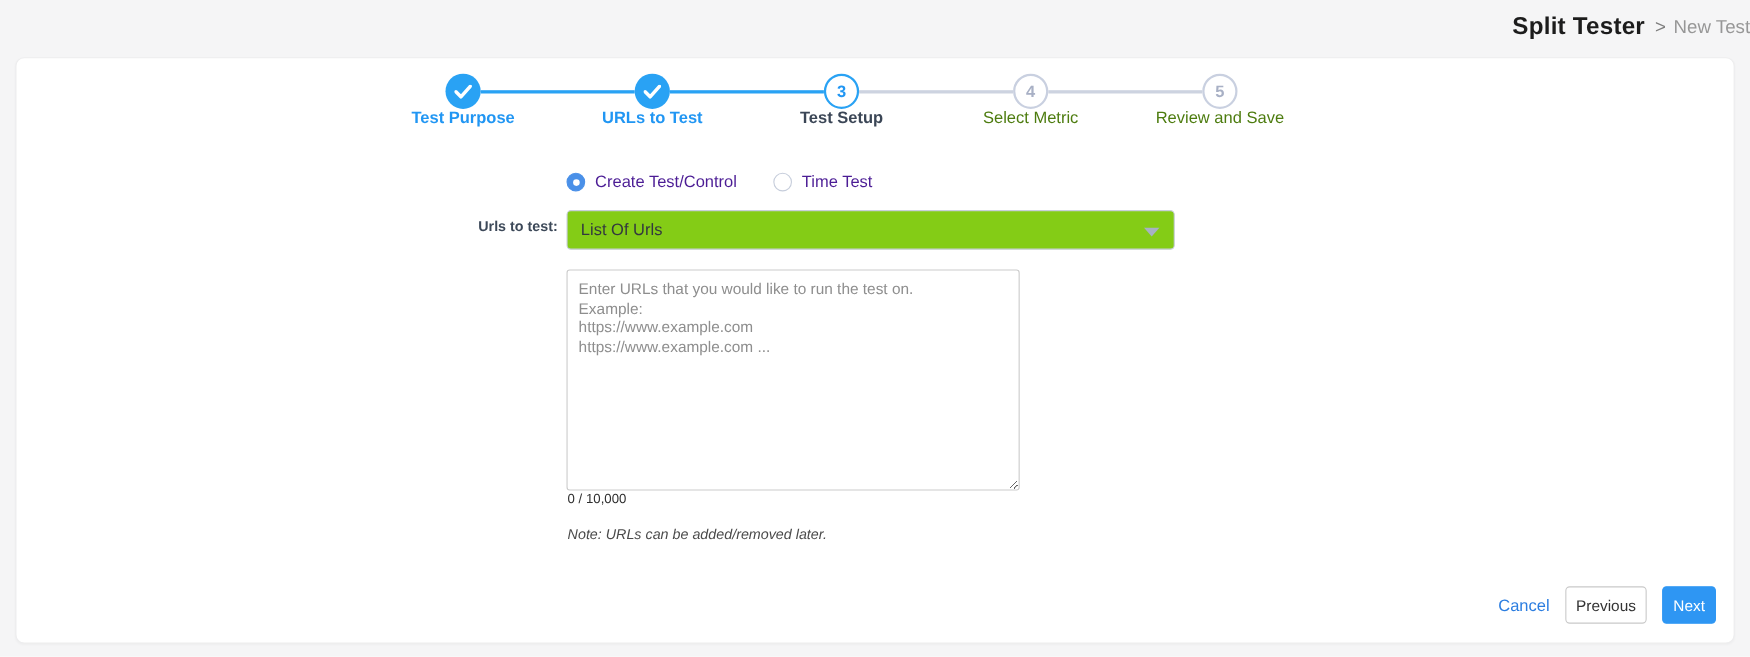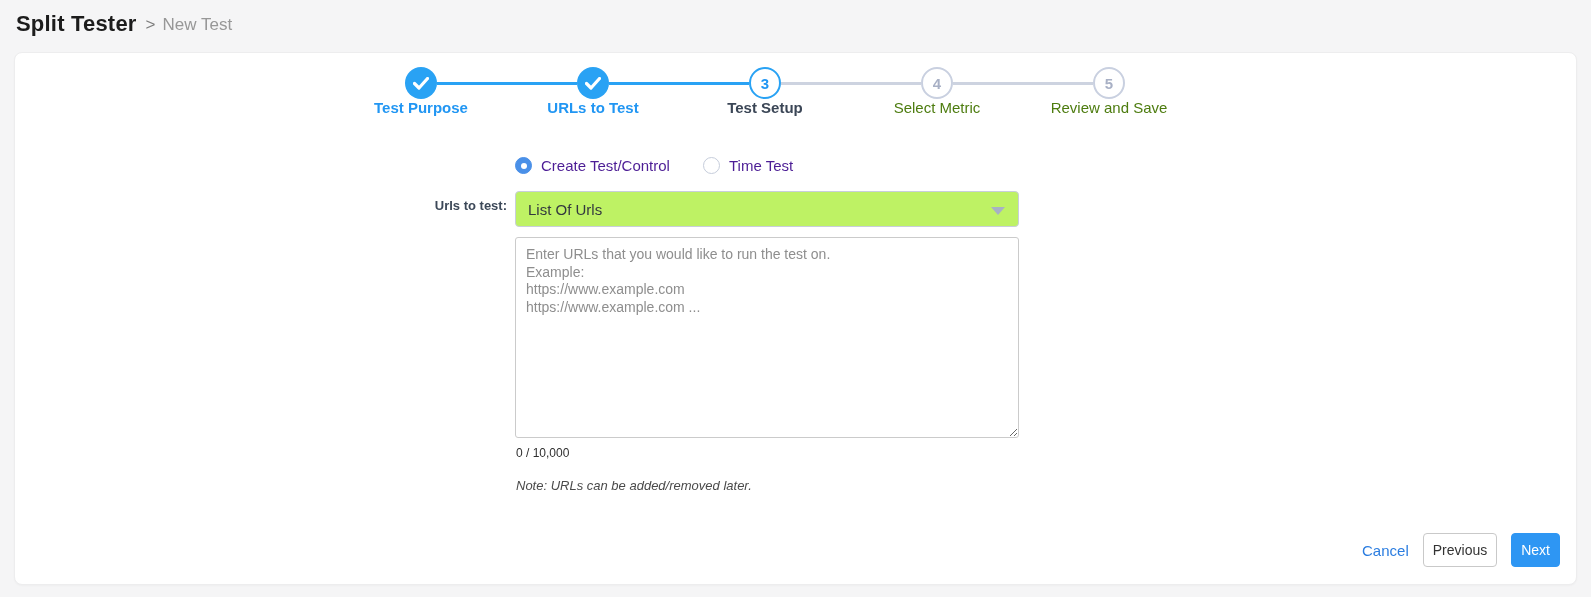--- a/index.html
+++ b/index.html
@@ -9,20 +9,21 @@
     font-family: "Liberation Sans", "DejaVu Sans", sans-serif;
     color: #333;
   }
 
   
   .page-header {
     height: 48px;
     display: flex;
     align-items: center;
     padding-left: 16px;
+    justify-content: flex-end;
   }
   .page-title { font-size: 22px; font-weight: 700; color: #1c1c1c; letter-spacing: .2px; }
   .crumb-sep { font-size: 17px; color: #7d7d7d; margin: 0 7px 0 9px; padding-top: 2px; }
   .crumb { font-size: 17px; color: #979797; padding-top: 2px; }
 
   
   .card {
     position: relative;
     margin: 4px 14px 0 14px;
     height: 533px;
@@ -112,46 +113,46 @@
     width: 152px;
     text-align: right;
     font-size: 13px;
     font-weight: 700;
     color: #3c4858;
   }
   .url-select {
     position: absolute;
     left: 500px;
     top: 138px;
-    width: 504px;
+    width: 553px;
     height: 36px;
     border: 1px solid #c8cedb;
     border-radius: 4px;
-    background: #bef264;
+    background: #84cc16;
     display: flex;
     align-items: center;
     padding: 0 24px 0 12px;
     font-size: 15px;
     color: #33383f;
     cursor: pointer;
   }
   .caret-down {
     position: absolute;
     right: 13px;
     top: 15px;
     width: 0; height: 0;
     border-left: 7px solid transparent;
     border-right: 7px solid transparent;
     border-top: 8px solid #a7b1c4;
   }
   .urls-textarea {
     position: absolute;
     left: 500px;
-    top: 184px;
-    width: 504px;
+    top: 192px;
+    width: 412px;
     height: 201px;
     border: 1px solid #cbcbcb;
     border-radius: 3px;
     padding: 8px 10px;
     font-family: "Liberation Sans", "DejaVu Sans", sans-serif;
     font-size: 14px;
     line-height: 17.5px;
     color: #a21caf;
     resize: both;
     outline: none;

